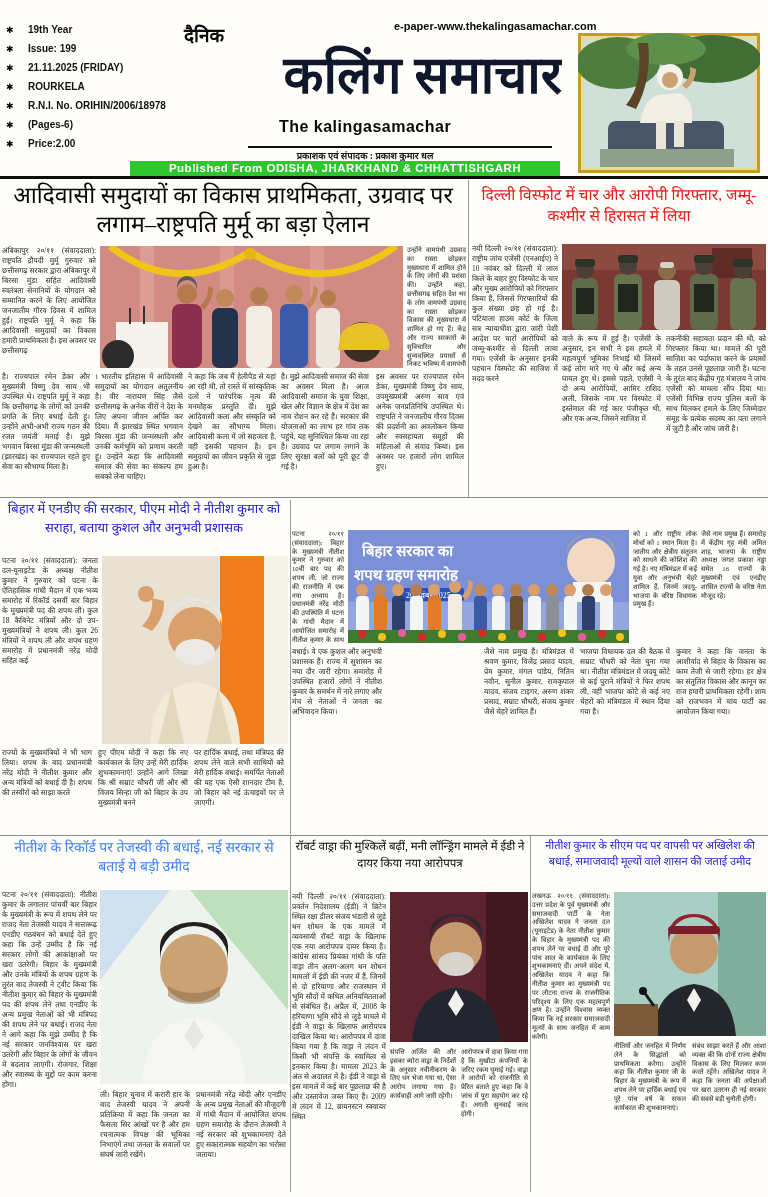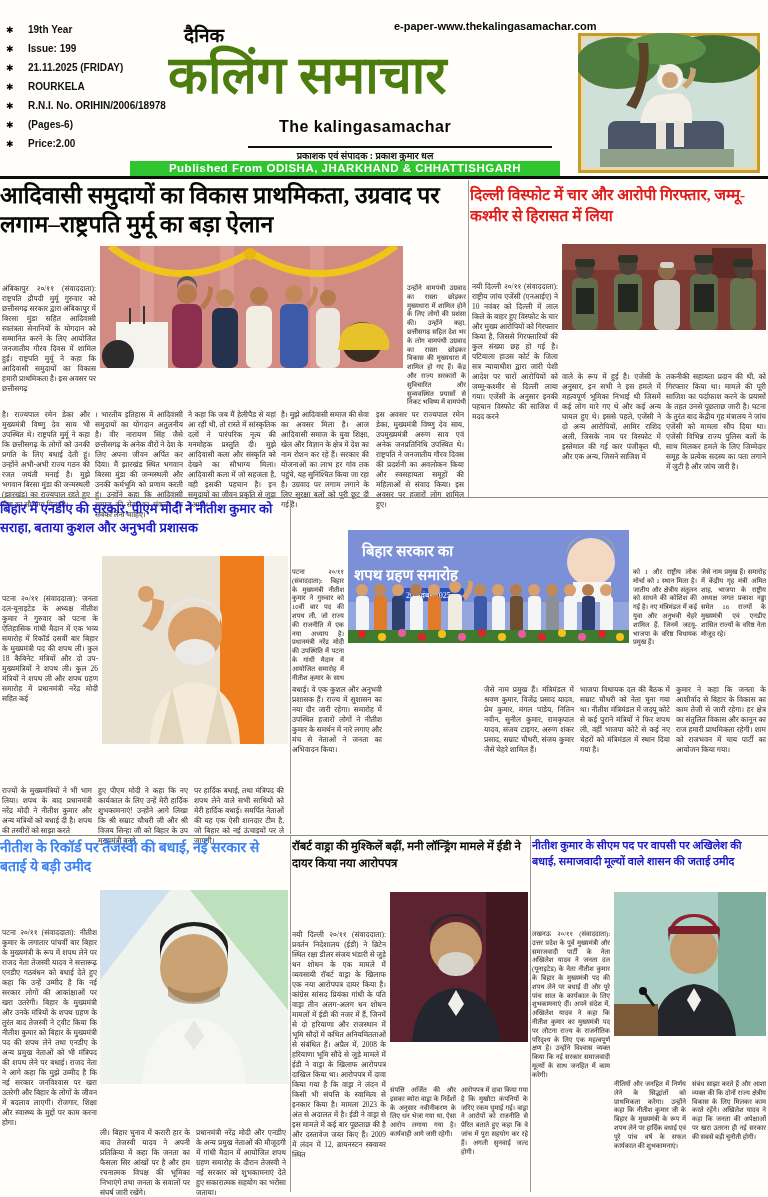--- a/index.html
+++ b/index.html
@@ -5,42 +5,42 @@
   html,body{margin:0;padding:0;background:#ffffff;}
   #page{position:relative;width:768px;height:1197px;background:#fffefb;overflow:hidden;
         font-family:"Liberation Serif","DejaVu Serif",serif;}
   .abs{position:absolute;}
   .sans{font-family:"Liberation Sans","DejaVu Sans",sans-serif;}
   
   .info-list{left:6px;top:20px;width:180px;}
   .info-row{display:flex;align-items:center;height:19px;font-size:10px;font-weight:bold;color:#111;}
   .info-bullet{width:22px;font-size:9px;color:#000;}
   .mast-daily{left:184px;top:22px;font-size:19px;font-weight:bold;color:#0a0a0a;}
-  .mast-title{left:168px;top:34px;width:394px;text-align:left;font-size:52px;line-height:84px;
-              font-weight:bold;color:#4d7c0f;white-space:nowrap;overflow:hidden;}
+  .mast-title{left:168px;top:34px;width:394px;text-align:right;font-size:52px;line-height:84px;
+              font-weight:bold;color:#0f172a;white-space:nowrap;overflow:hidden;}
   .mast-sub{left:168px;top:118px;width:394px;text-align:center;font-size:16px;font-weight:bold;color:#090909;letter-spacing:.5px;}
   .mast-subrule{left:248px;top:146px;width:304px;height:2px;background:#101010;}
   .mast-pub{left:168px;top:149px;width:394px;text-align:center;font-size:9.5px;font-weight:bold;color:#151515;}
   .mast-banner{left:130px;top:161px;width:430px;height:15px;background:#2fc52f;color:#fff;
                font-size:11.5px;font-weight:bold;text-align:center;line-height:15px;letter-spacing:.5px;}
   .epaper{left:394px;top:20px;font-size:11px;font-weight:bold;color:#0a0a0a;}
   .rule-thick{left:0;top:176px;width:768px;height:3px;background:#0d0d0d;}
   .rule-h{height:1px;background:#8a8a8a;}
   .rule-v{width:1px;background:#9a9a9a;}
   
-  .hl{font-weight:bold;overflow:hidden;}
+  .hl{font-weight:normal;text-align:center;overflow:hidden;}
   .hl-lead-left{left:0;top:181px;width:466px;font-size:23px;line-height:29px;color:#070707;}
   .hl-lead-right{left:470px;top:184px;width:298px;font-size:15.5px;line-height:21px;color:#e01d1a;}
   .hl-mid-left{left:0;top:500px;width:288px;font-size:13px;line-height:18.5px;color:#1c1ccd;}
   .hl-mid-right{left:292px;top:498px;width:476px;font-size:16.5px;line-height:26px;color:#0a0a0a;white-space:nowrap;}
   .hl-bot-left{left:0;top:838px;width:288px;font-size:14px;line-height:19px;color:#3b82f6;}
   .hl-bot-mid{left:292px;top:838px;width:236px;font-size:11.5px;line-height:16.5px;color:#0d0d0d;}
   .hl-bot-right{left:532px;top:838px;width:236px;font-size:11px;line-height:15.5px;color:#1c1ccd;}
   
-  .col{font-size:7.4px;line-height:10px;text-align:justify;color:#1c1c1c;overflow:hidden;margin-top:38px;}
+  .col{font-size:7.4px;line-height:10px;text-align:justify;color:#1c1c1c;overflow:hidden;}
   .col-xs{font-size:6.7px;line-height:8.8px;}
   .photo{display:block;}
 </style>
 </head>
 <body>
 
 <div id="page">
 
   <div class="abs info-list sans">
     <div class="info-row">

